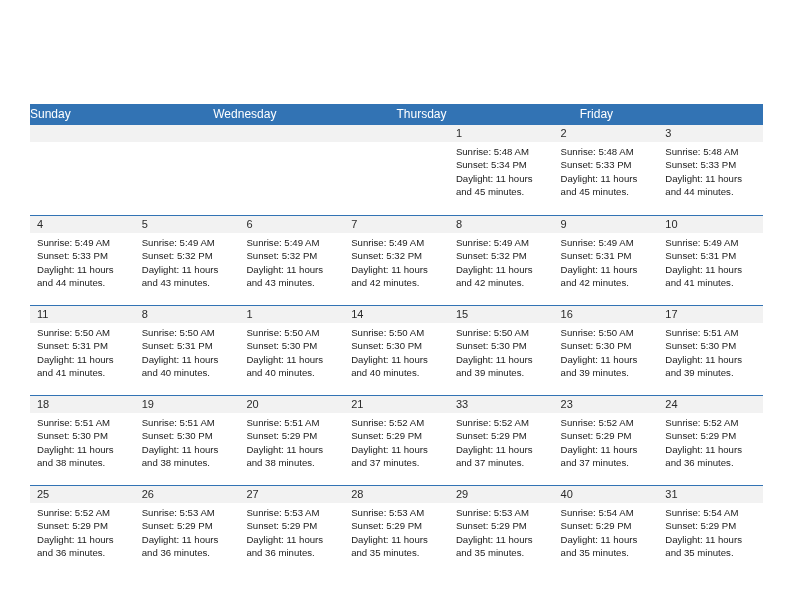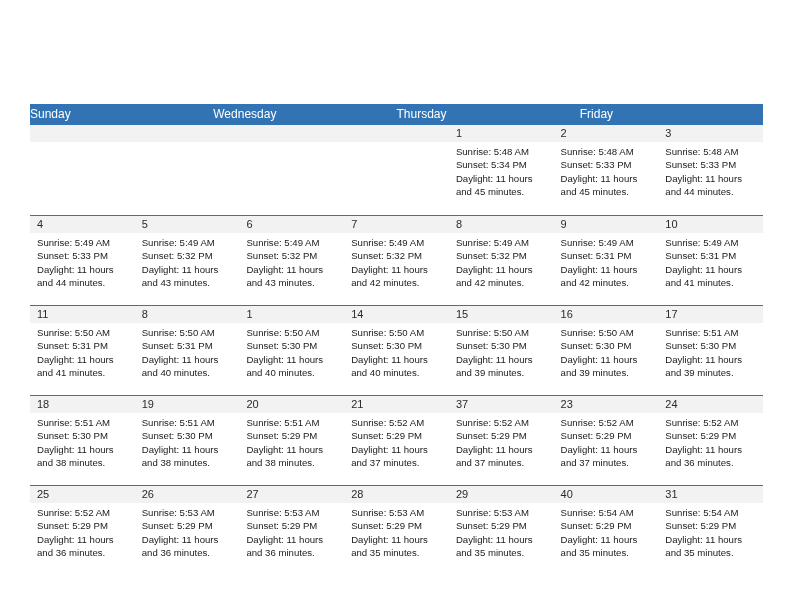--- a/index.html
+++ b/index.html
@@ -365,21 +365,21 @@
           <div class="cell">
             <span class="daynum">21</span>
             <div class="info">
               <div>Sunrise: 5:52 AM</div>
               <div>Sunset: 5:29 PM</div>
               <div>Daylight: 11 hours</div>
               <div>and 37 minutes.</div>
             </div>
           </div>
           <div class="cell">
-            <span class="daynum">37</span>
+            <span class="daynum">33</span>
             <div class="info">
               <div>Sunrise: 5:52 AM</div>
               <div>Sunset: 5:29 PM</div>
               <div>Daylight: 11 hours</div>
               <div>and 37 minutes.</div>
             </div>
           </div>
           <div class="cell">
             <span class="daynum">23</span>
             <div class="info">

